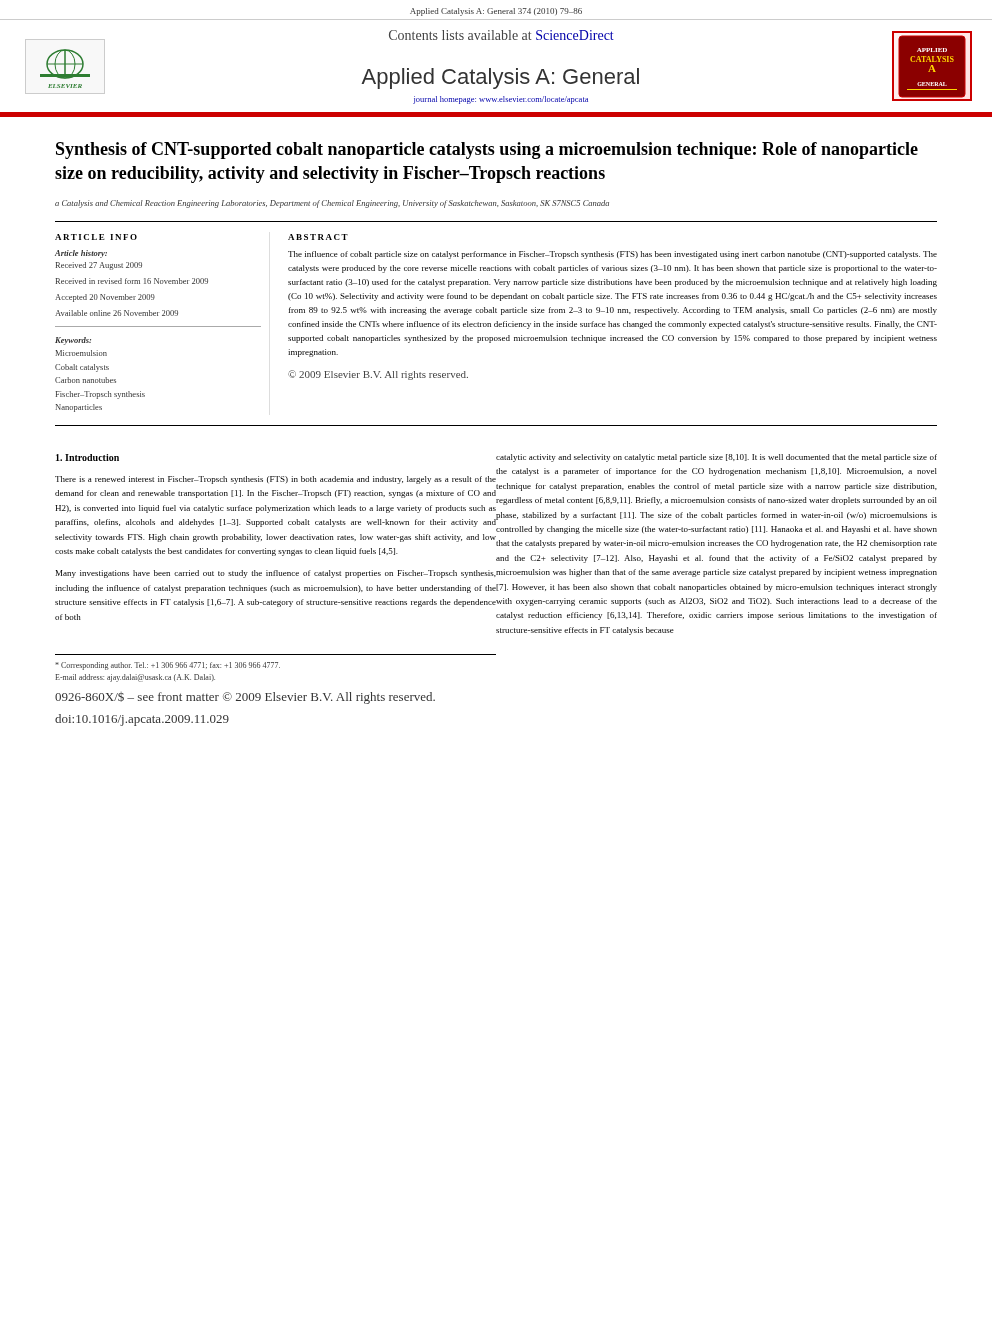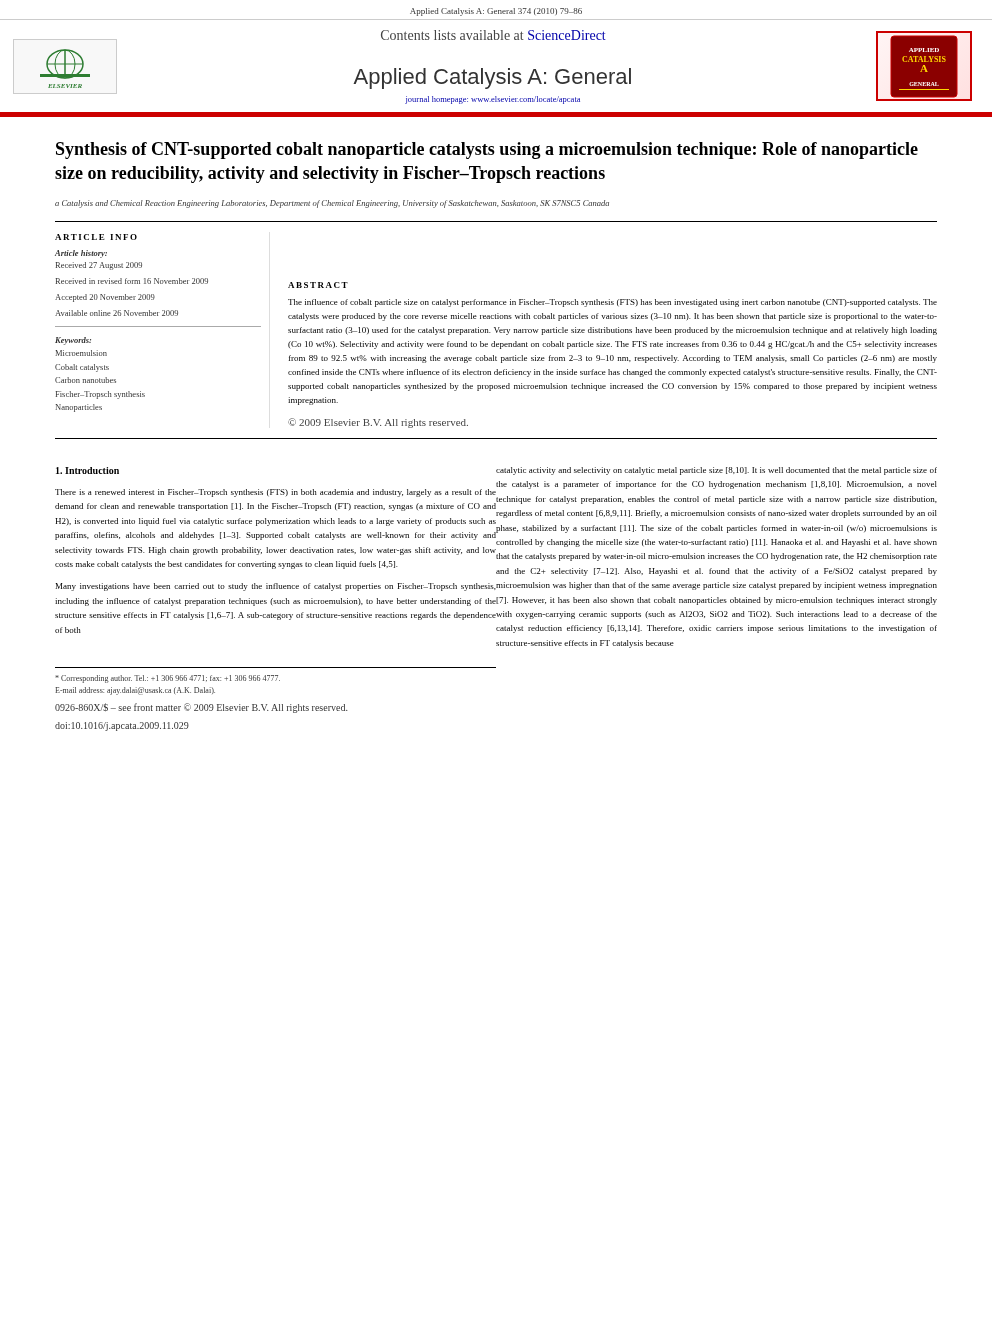--- a/index.html
+++ b/index.html
@@ -29,21 +29,21 @@
       border-bottom: 2px solid #c00;
       padding: 8px 20px;
     }
     .elsevier-logo {
       width: 90px;
       display: flex;
       flex-direction: column;
       align-items: center;
     }
     .elsevier-logo-box {
-      width: 104px;
+      width: 80px;
       height: 55px;
       border: 1px solid #ccc;
       display: flex;
       align-items: center;
       justify-content: center;
       font-size: 8px;
       color: #555;
       font-style: italic;
       background: #f8f8f8;
     }
@@ -68,21 +68,21 @@
       margin-bottom: 4px;
     }
     .journal-homepage {
       font-size: 8.5px;
       color: #444;
     }
     .journal-homepage span {
       color: #00a;
     }
     .journal-logo2 {
-      width: 96px;
+      width: 80px;
       height: 70px;
       border: 2px solid #c00;
       display: flex;
       flex-direction: column;
       align-items: center;
       justify-content: center;
       font-size: 9px;
       color: #c00;
       font-weight: bold;
       background: linear-gradient(135deg, #fff5f5 0%, #ffe0e0 100%);
@@ -138,21 +138,20 @@
     }
     .left-col {
       width: 215px;
       min-width: 215px;
       padding-right: 8px;
       border-right: 1px solid #ddd;
     }
     .right-col {
       flex: 1;
       padding-left: 18px;
-      margin-top: 48px;
     }
 
     .section-heading {
       font-size: 9px;
       font-weight: bold;
       letter-spacing: 1.5px;
       text-transform: uppercase;
       margin-bottom: 6px;
       color: #000;
     }
@@ -220,21 +219,21 @@
     }
     .footnote-area {
       border-top: 1px solid #000;
       margin-top: 30px;
       padding-top: 5px;
       font-size: 8px;
       color: #333;
       line-height: 1.5;
     }
     .doi-line {
-      font-size: 10px;
+      font-size: 13px;
       color: #333;
       margin-top: 3px;
     }
   </style>
 </head>
 <body>
 
 <div class="journal-top-bar">
   <span>Applied Catalysis A: General 374 (2010) 79–86</span>
 </div>

